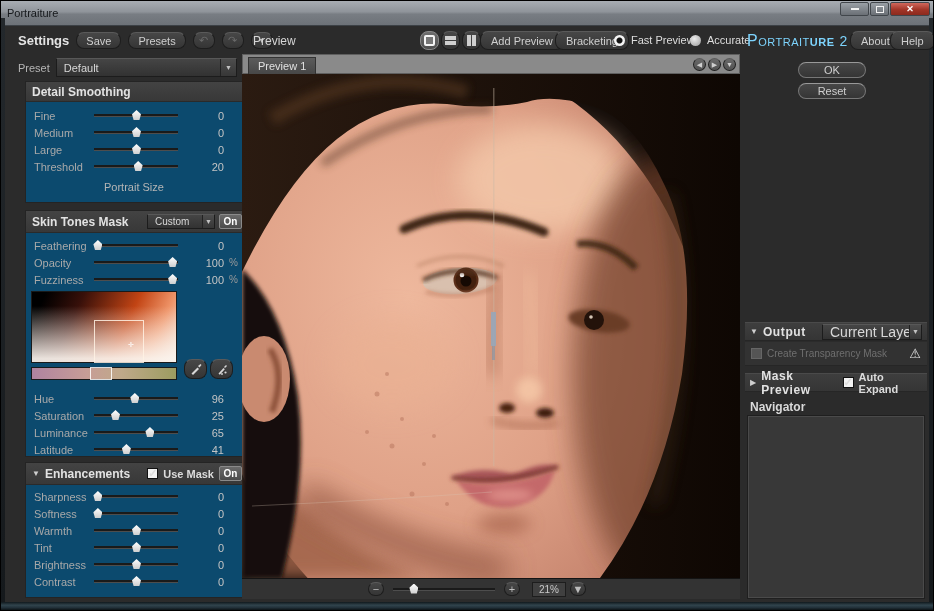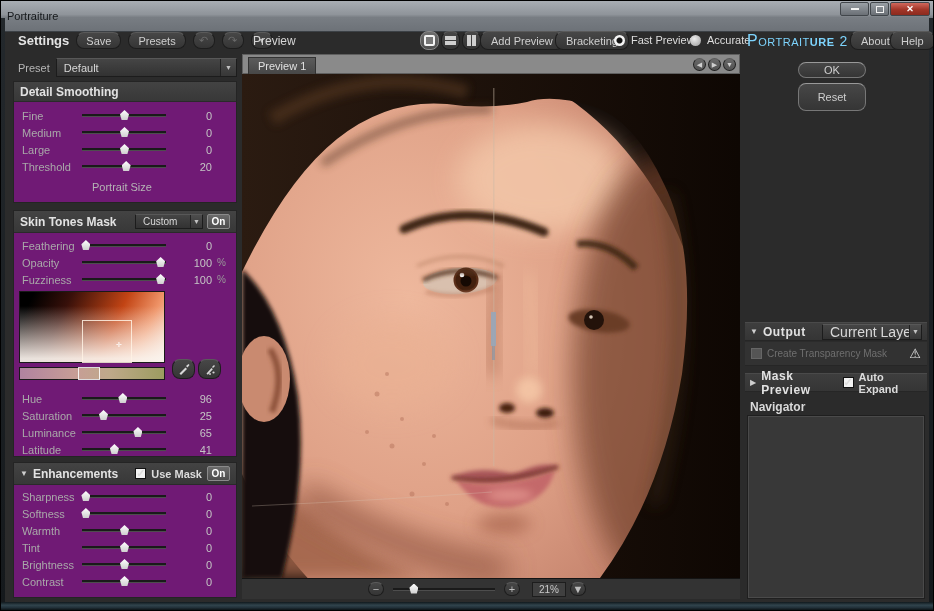--- a/index.html
+++ b/index.html
@@ -1,19 +1,19 @@
 <!DOCTYPE html>
 <html><head>
 <meta charset="utf-8">
 <style>
   *{box-sizing:border-box;margin:0;padding:0}
   html,body{background:#666;font-family:"Liberation Sans",sans-serif;}
   .stage{position:relative;width:934px;height:611px;overflow:hidden;background:#2b2b2b;border:1px solid #000;}
   
-  .titlebar{position:absolute;left:0;top:0;width:100%;height:31px;
+  .titlebar{position:absolute;left:0;top:0;width:100%;height:25px;
     background:linear-gradient(#a8adb3,#8f949a 45%,#787d83 55%,#6d7278);
     border-bottom:1px solid #3c4146;display:flex;align-items:center;}
   .title-text{font-size:11px;color:#15181b;margin-left:6px;}
   .winbtns{position:absolute;right:3px;top:1px;display:flex;gap:1px;}
   .winbtn{height:14px;border:1px solid #41464b;border-radius:2px;
     background:linear-gradient(#9aa0a6,#6a6f75);display:flex;align-items:center;justify-content:center;}
   .winbtn.min{width:29px}.winbtn.max{width:19px}
   .winbtn.close{width:40px;background:linear-gradient(#d0685c,#a23527 55%,#8c2a1e);}
   .glyph-min{width:8px;height:2px;background:#f2f2f2;}
   .glyph-max{width:8px;height:7px;border:1px solid #f2f2f2;}
@@ -41,21 +41,21 @@
   .sthumb{position:absolute;top:-4px;width:9px;height:10px;background:linear-gradient(#fff,#cfcfcf);
     clip-path:polygon(50% 0,100% 42%,82% 100%,18% 100%,0 42%);}
   .sval{flex:1;text-align:right;font-size:11px;color:#c4c4c4;}
   .sunit{width:14px;text-align:right;font-size:10px;color:#9a9a9a;}
   .check{width:11px;height:11px;background:#f2f2f2;border:1px solid #111;
     display:inline-flex;align-items:center;justify-content:center;font-size:9px;font-weight:bold;color:#111;flex:none;}
   .check.off{background:#555;border-color:#666;}
   .radio{width:11px;height:11px;border-radius:50%;flex:none;}
   .radio.sel{background:radial-gradient(circle at 50% 50%, #141414 0 2.5px, #f4f4f4 3.5px);}
   .radio.unsel{background:radial-gradient(circle at 40% 35%, #ececec, #9b9b9b);}
-  .section{position:absolute;left:0;width:224px;background:#701a75;
+  .section{position:absolute;left:12px;width:224px;background:#0c4a6e;
     border:1px solid #242424;box-shadow:inset 0 1px 0 #484848;}
   .sec-head{height:20px;display:flex;align-items:center;padding:0 6px;
     background:linear-gradient(#434343,#383838);border-bottom:1px solid #2a2a2a;}
   .sec-title{font-size:12px;font-weight:bold;color:#e2e2e2;white-space:nowrap;}
   .tri{font-size:8px;color:#cfcfcf;margin-right:5px;}
   
   .left-panel{position:absolute;left:12px;top:28px;width:224px;height:569px;}
   .lp-head{position:absolute;left:0;top:0;width:224px;height:23px;display:flex;align-items:center;}
   .lp-title{font-size:13px;font-weight:bold;color:#e4e4e4;margin-left:5px;}
   .lp-head .btn{height:17px;padding:0 9px;margin-left:7px;}
@@ -122,21 +122,21 @@
     border-top:1px solid #141414;display:flex;align-items:center;}
   .zoombar .minus{margin-left:126px;}
   .zoombar .btn{width:16px;height:14px;font-size:11px;color:#bdbdbd;}
   .ztrack{position:relative;width:102px;height:3px;background:#1a1a1a;border-bottom:1px solid #4d4d4d;margin:0 9px;}
   .zpct{width:34px;height:15px;margin-left:12px;background:#404040;border:1px solid #1d1d1d;
     color:#c9c9c9;font-size:10px;display:flex;align-items:center;justify-content:center;}
   .zarrow{width:16px;height:15px;margin-left:4px;font-size:7px;}
   
   .right-panel{position:absolute;left:744px;top:28px;width:182px;height:569px;}
   .okbtn{position:absolute;left:53px;top:33px;width:68px;height:16px;border-color:#777;border-top-color:#999;}
-  .resetbtn{position:absolute;left:53px;top:54px;width:68px;height:28px;border-color:#777;border-top-color:#999;}
+  .resetbtn{position:absolute;left:53px;top:54px;width:68px;height:16px;border-color:#777;border-top-color:#999;}
   .rp-head{position:absolute;left:0;width:182px;height:19px;display:flex;align-items:center;
     background:linear-gradient(#3e3e3e,#353535);border-top:1px solid #4a4a4a;border-bottom:1px solid #262626;padding:0 5px;}
   .rp-title{font-size:12px;font-weight:bold;color:#e2e2e2;letter-spacing:.6px;}
   #out-head{top:293px;}
   #out-head .combo{width:100px;height:16px;margin-left:auto;}
   .trans-row{position:absolute;left:0;top:313px;width:182px;height:24px;display:flex;align-items:center;
     padding:0 6px;background:#323232;border-bottom:1px solid #262626;}
   .trans-row .lbl{font-size:10px;color:#6f6f6f;margin-left:5px;flex:1;}
   .warn{color:#e6e6e6;font-size:13px;line-height:1;}
   #mask-head{top:344px;}

